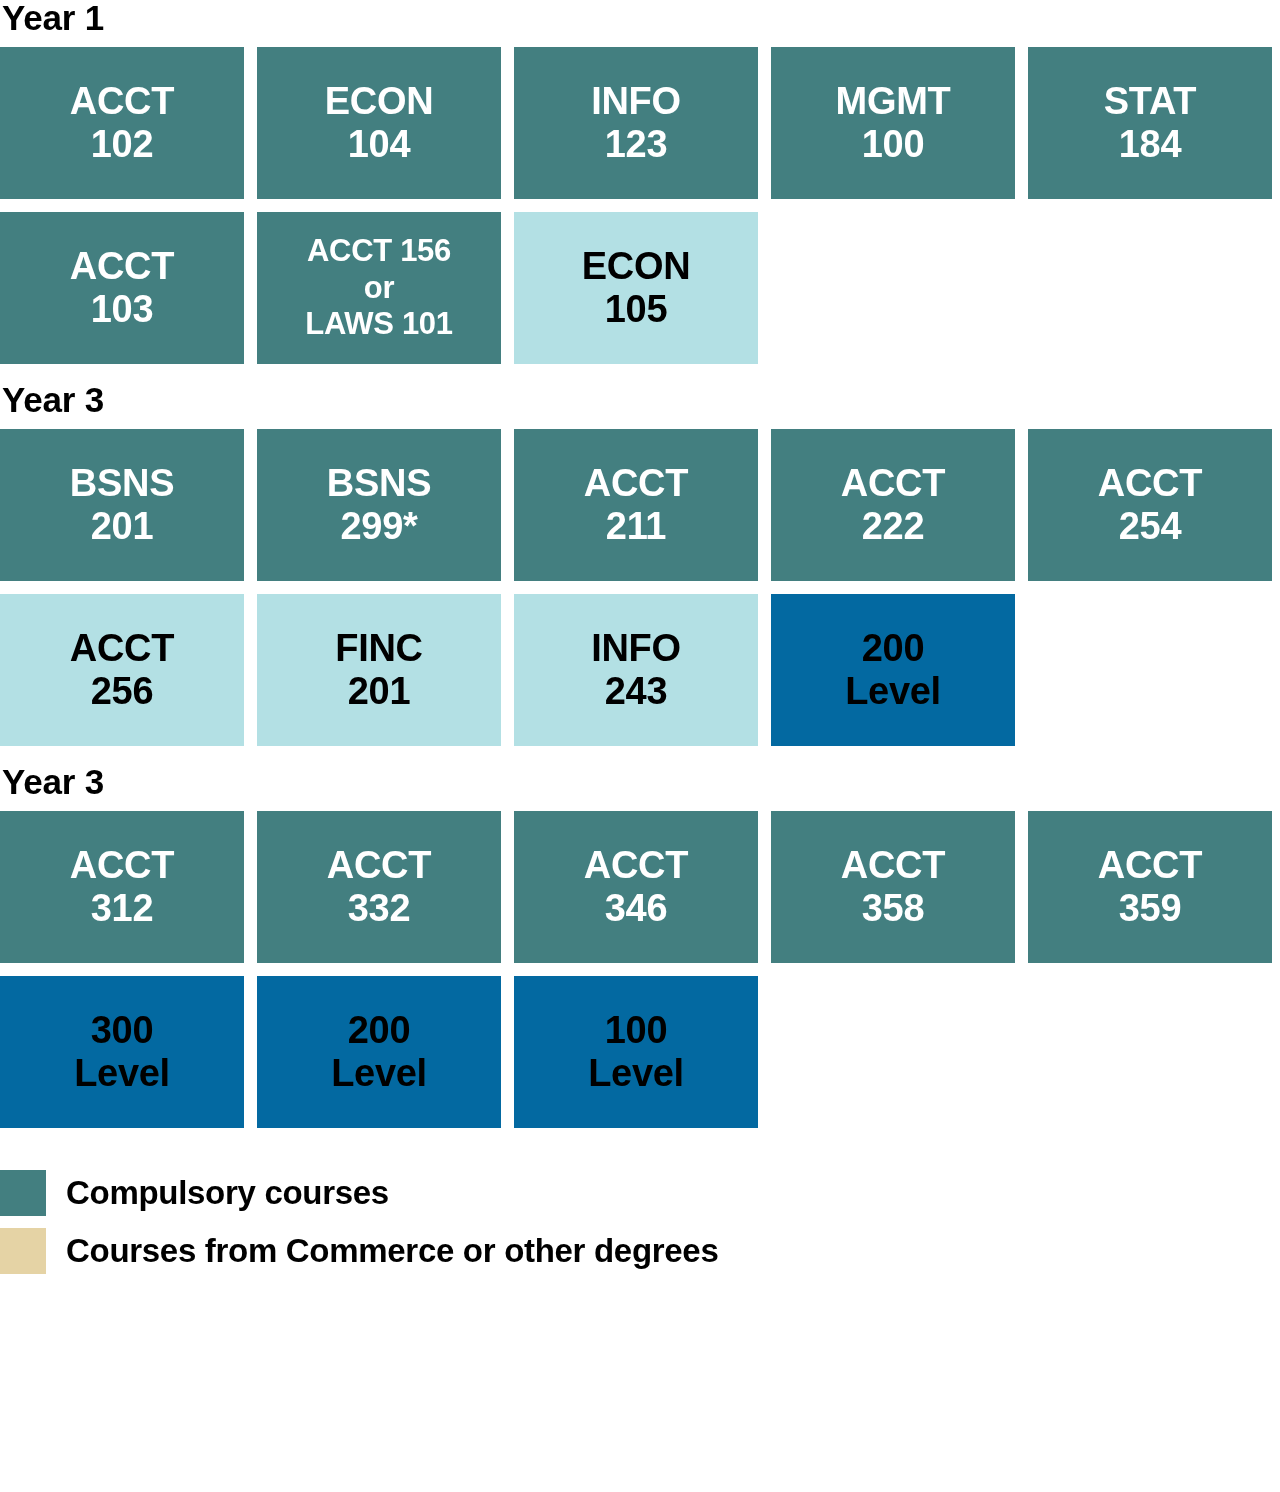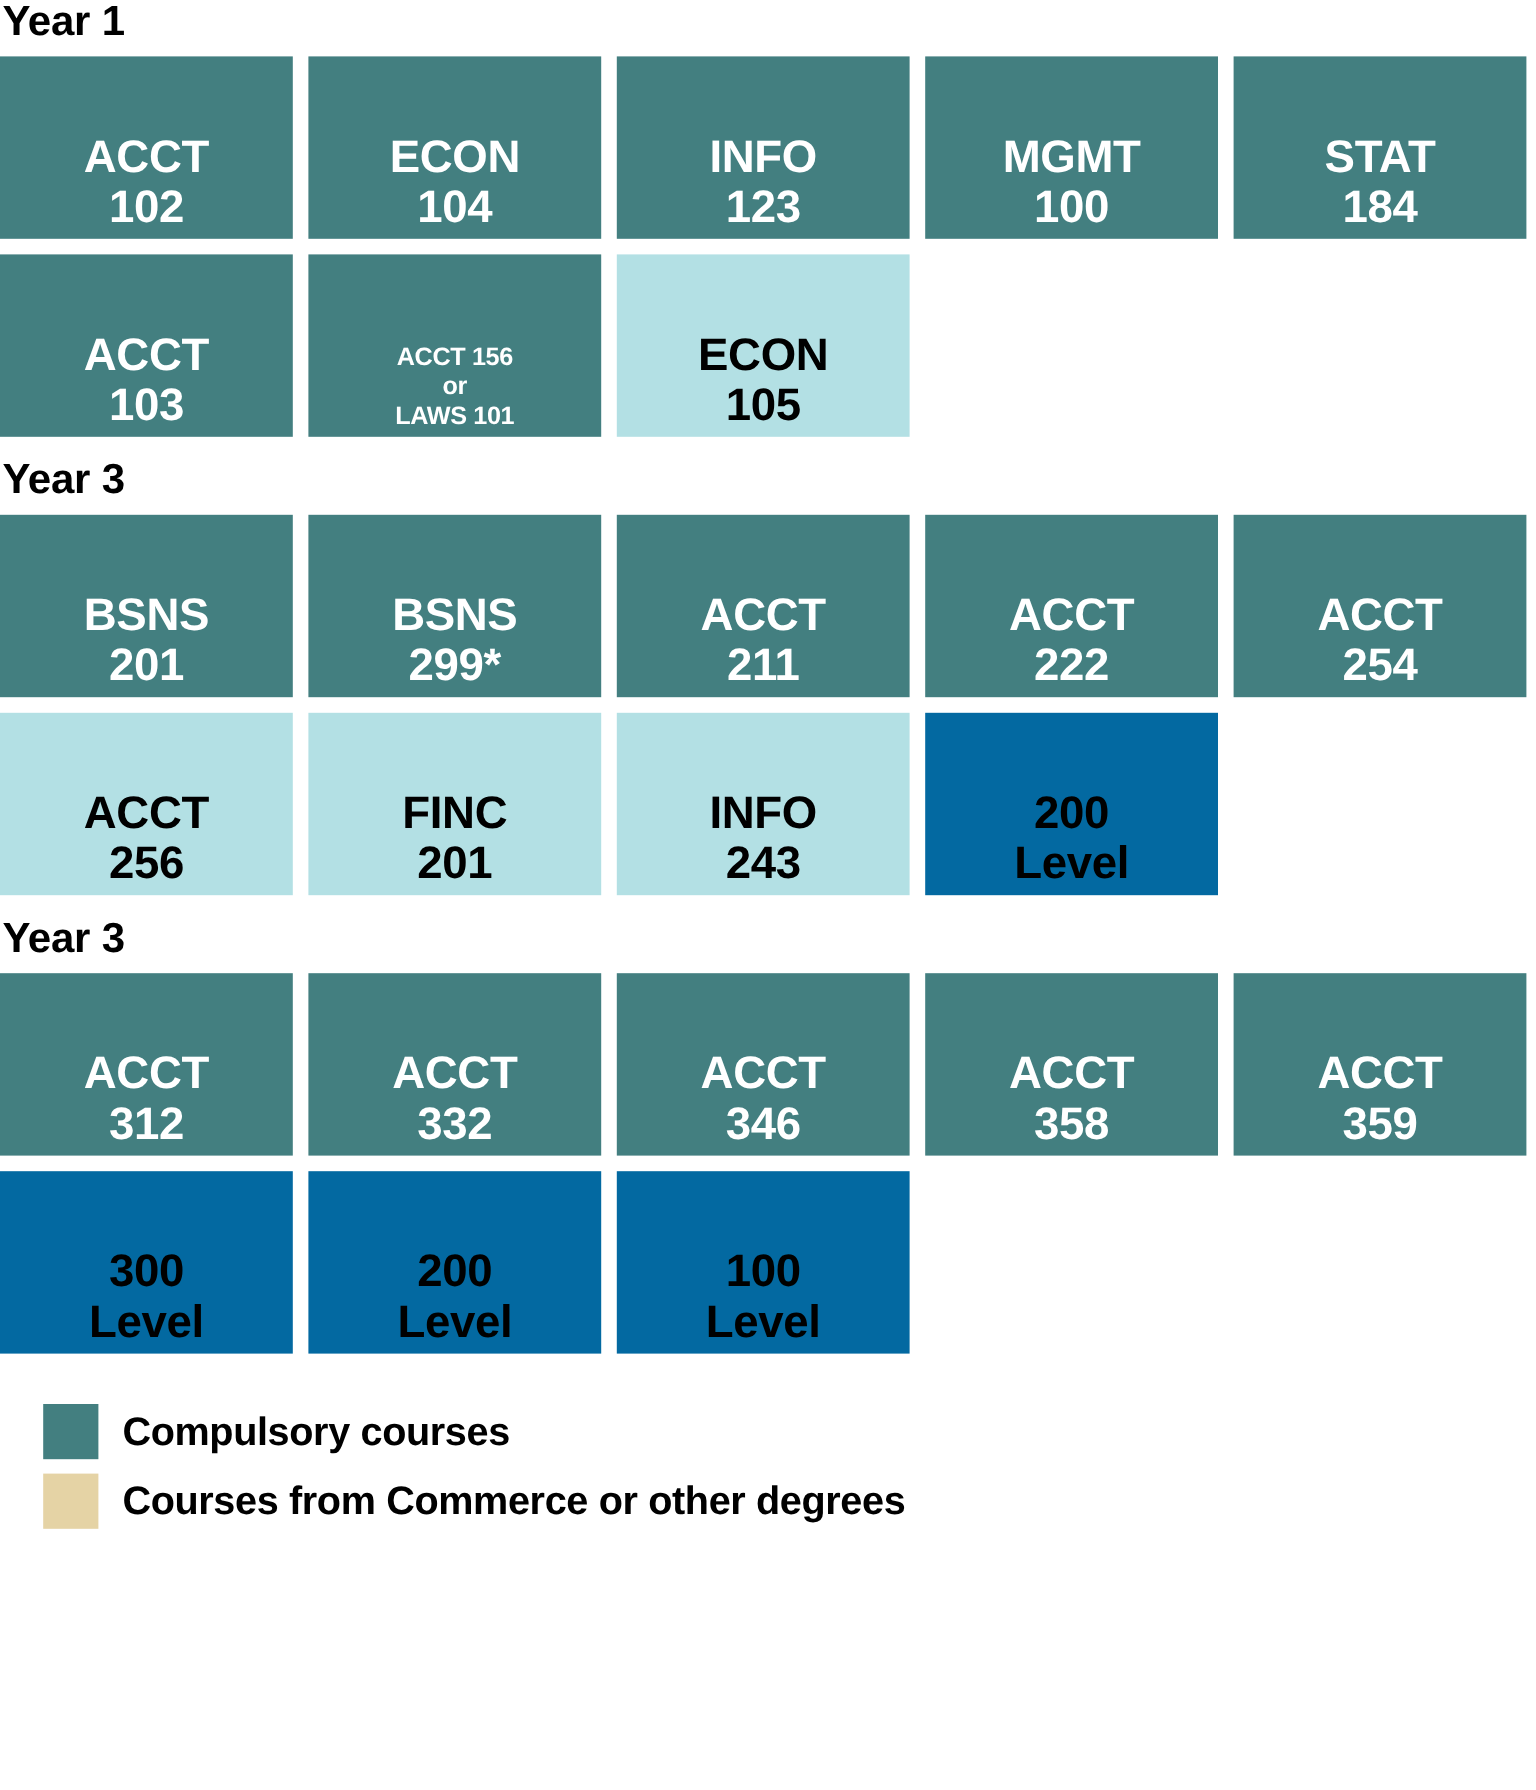--- a/index.html
+++ b/index.html
@@ -39,21 +39,21 @@
   .row:last-child {
     margin-bottom: 0;
   }
   .cell {
     width: 244px;
     height: 152px;
     box-sizing: border-box;
     display: flex;
     flex-direction: column;
     align-items: center;
-    justify-content: flex-end;
+    justify-content: center;
     text-align: center;
     font-size: 38px;
     font-weight: bold;
     line-height: 1.12;
     letter-spacing: -0.3px;
     padding: 4px 6px;
   }
   .cell.compulsory {
     background: #437f80;
     color: #ffffff;
@@ -66,31 +66,30 @@
     background: #0369a1;
     color: #000000;
   }
   .cell.empty {
     background: transparent;
   }
   .cell .line {
     display: block;
   }
   .cell.small {
-    font-size: 21px;
+    font-size: 31px;
     line-height: 1.18;
   }
   .legend {
     margin-top: 42px;
   }
   .legend-row {
     display: flex;
     align-items: center;
     margin-bottom: 12px;
-    padding-left: 36px;
   }
   .legend-row:last-child {
     margin-bottom: 0;
   }
   .swatch {
     width: 46px;
     height: 46px;
     flex: 0 0 46px;
     margin-right: 20px;
   }

